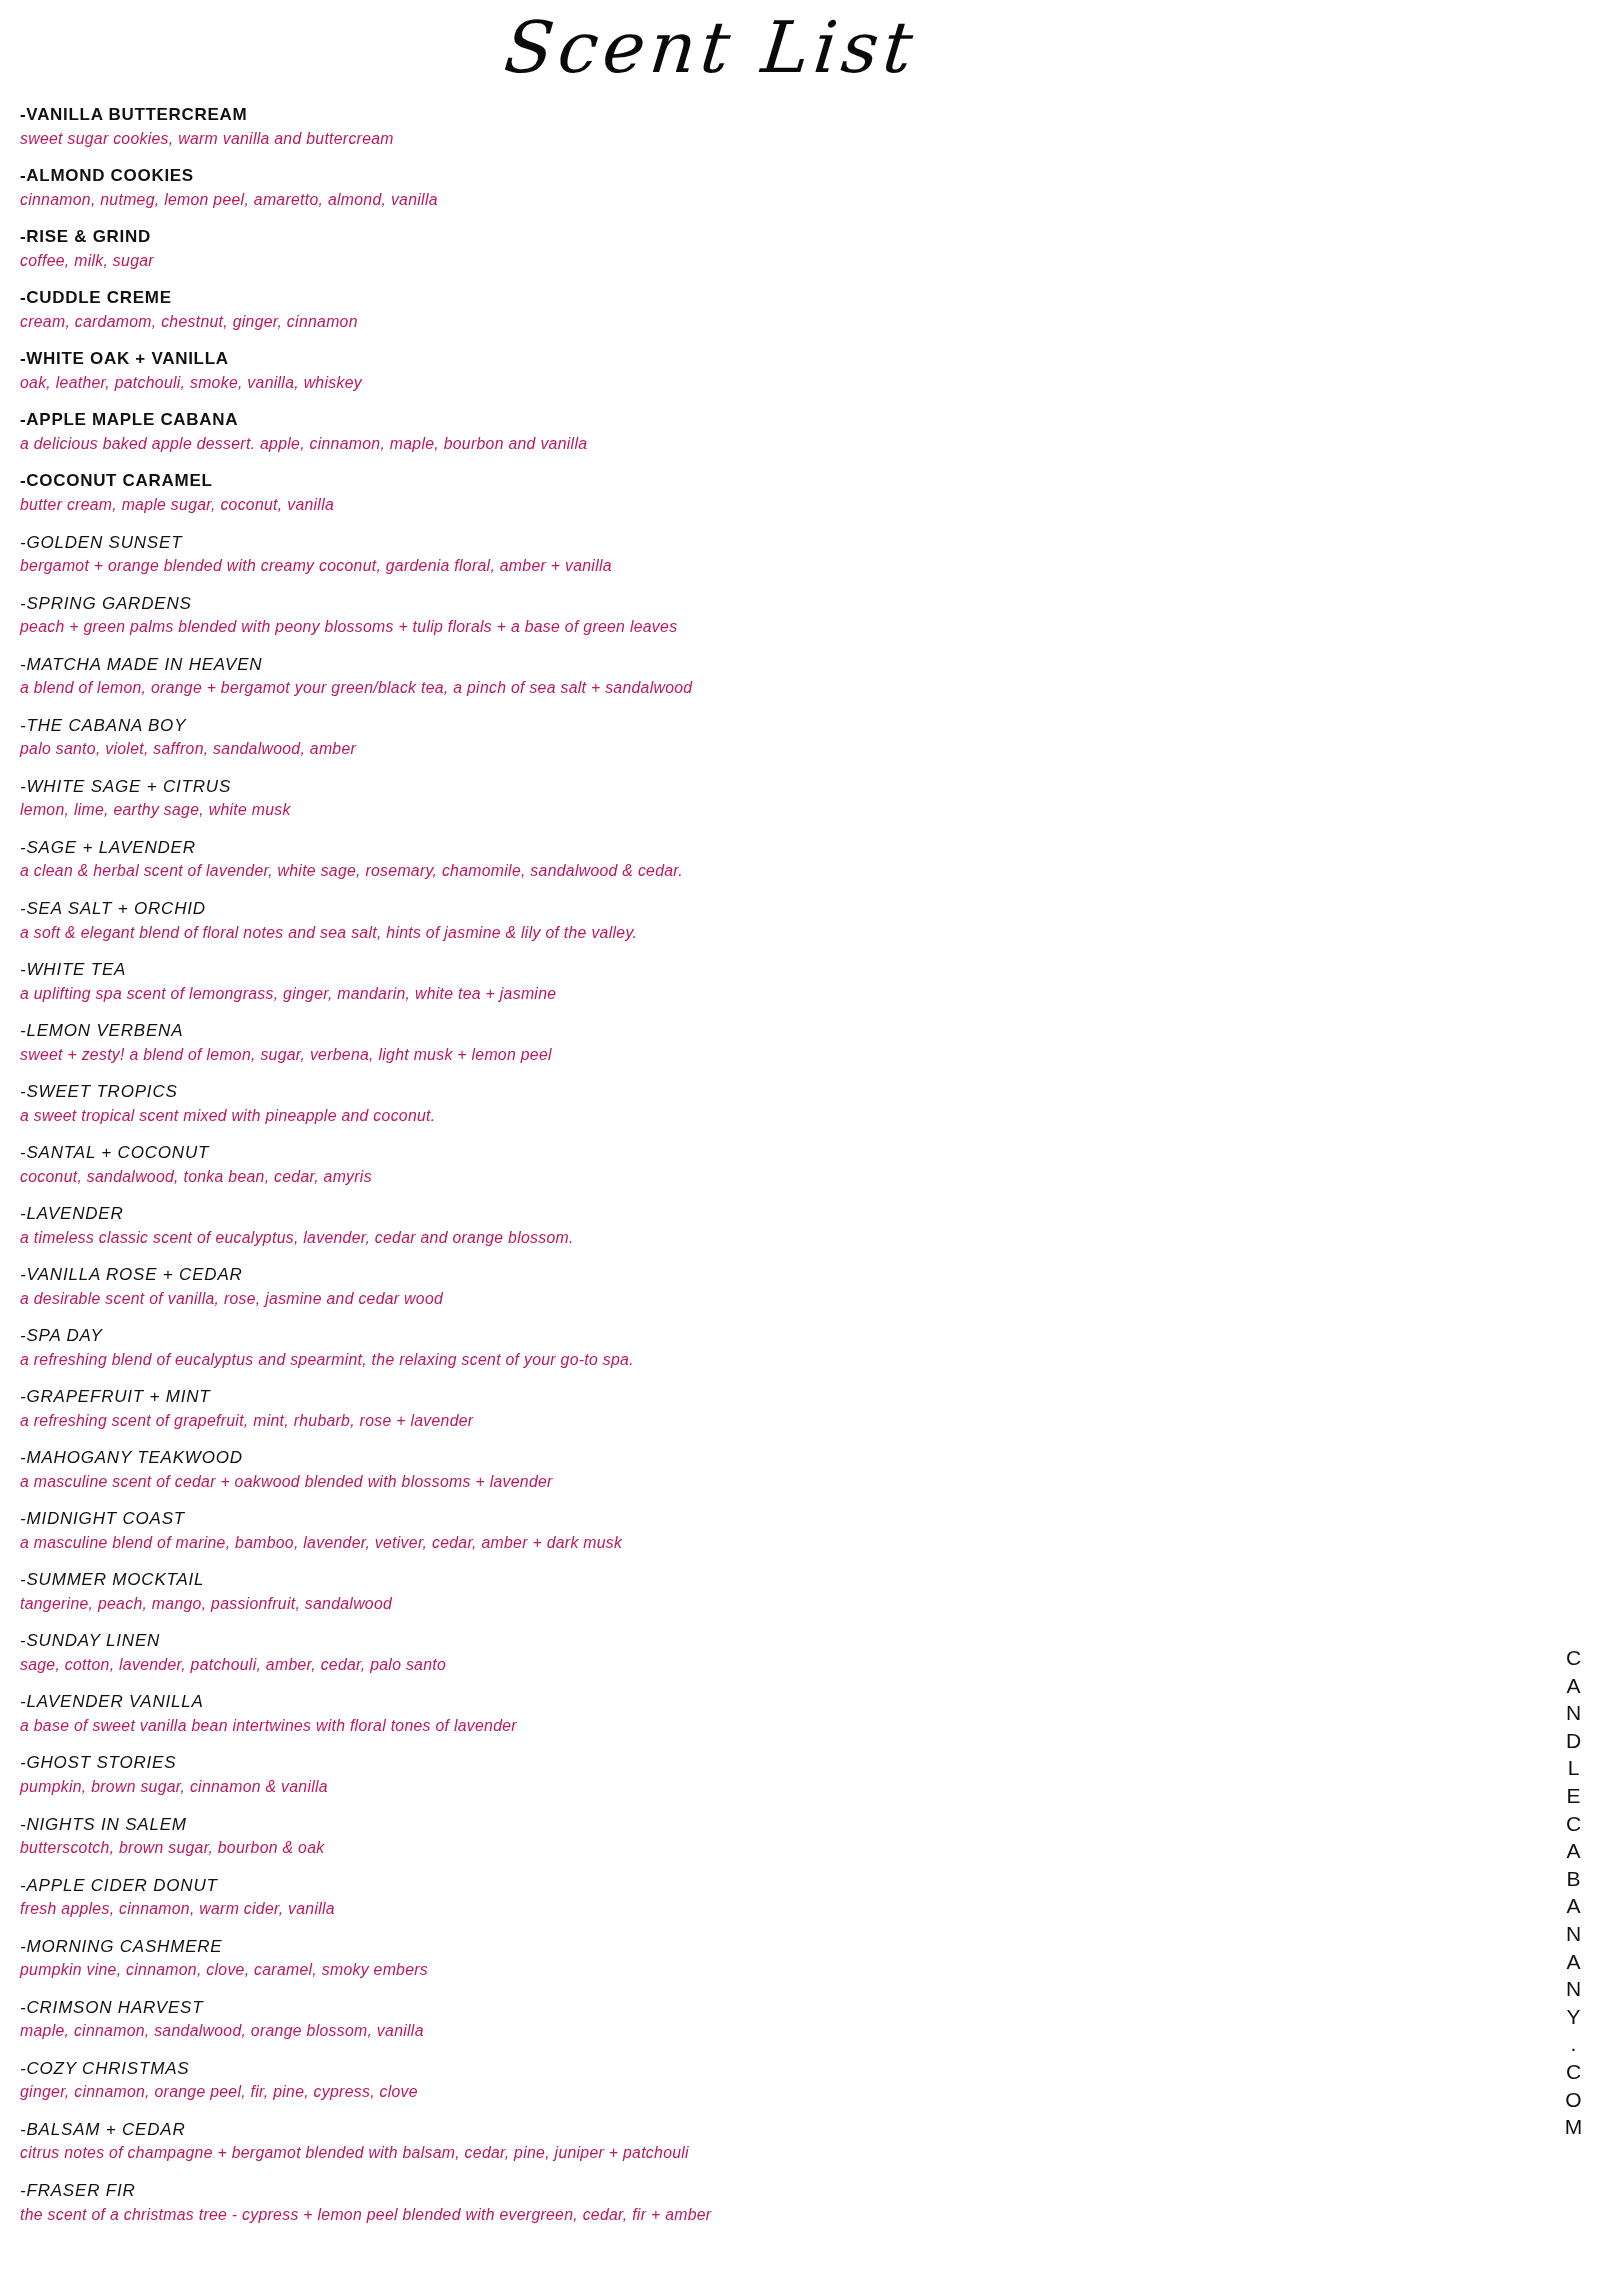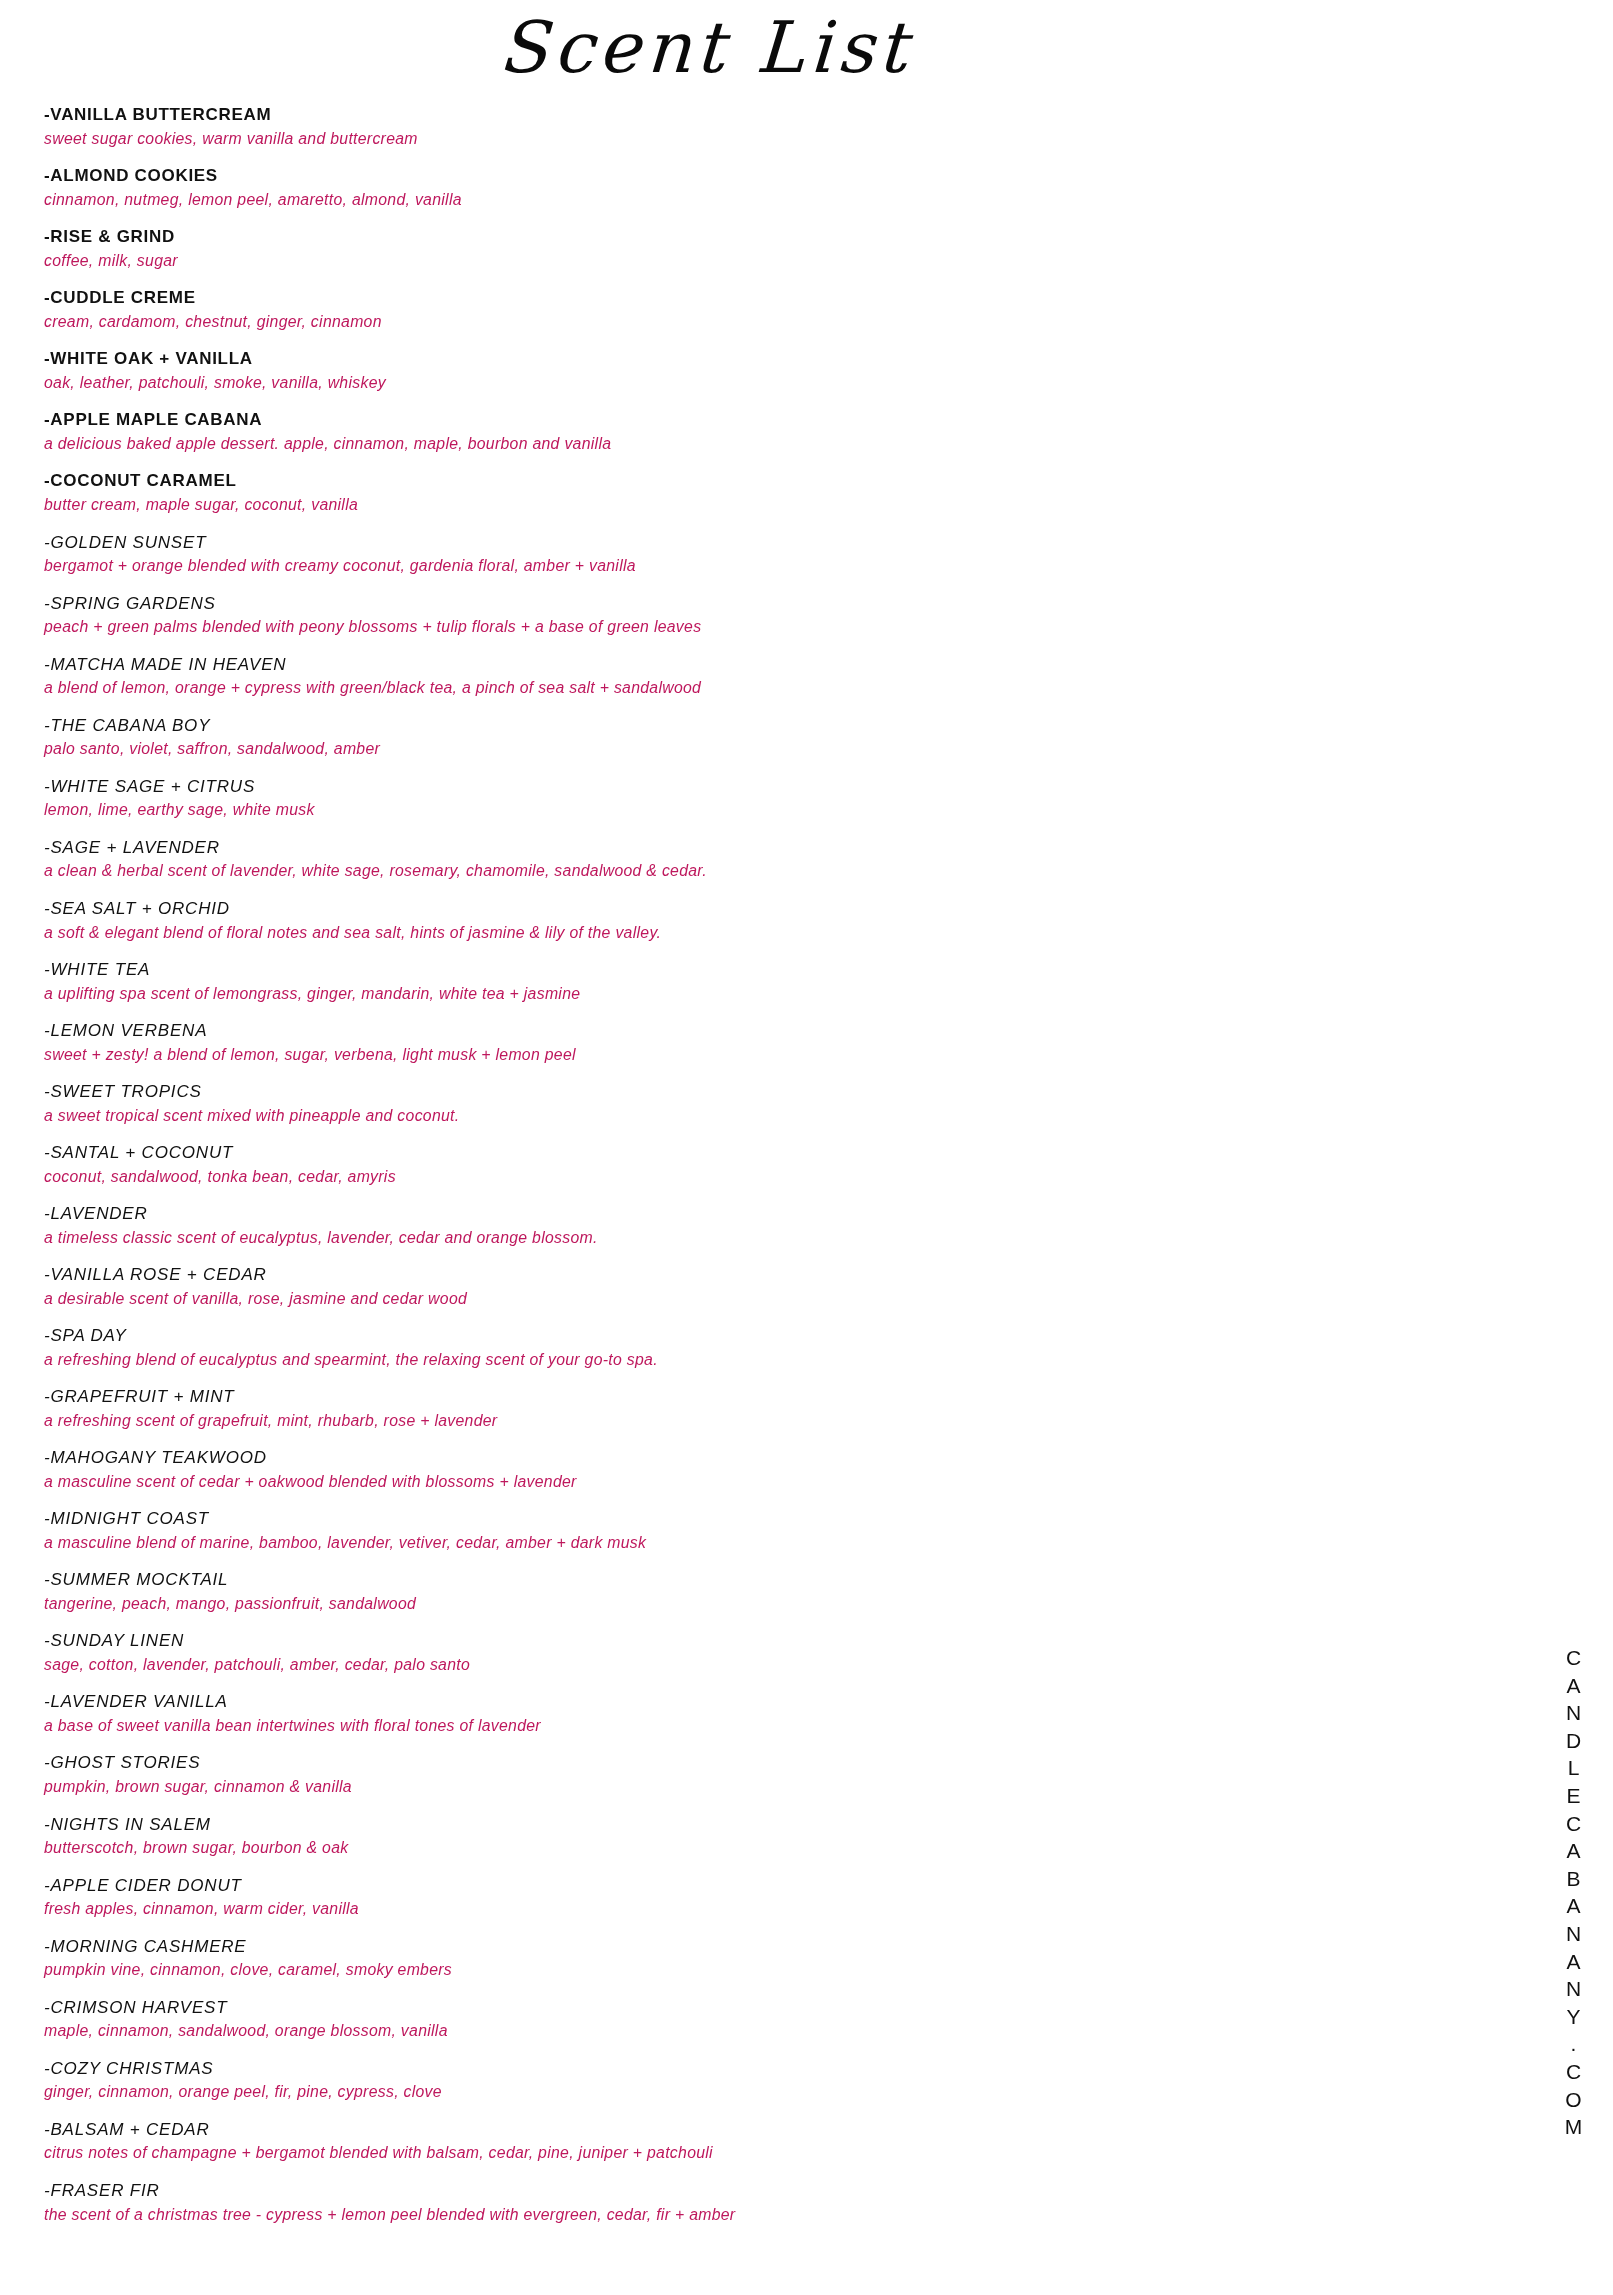--- a/index.html
+++ b/index.html
@@ -46,21 +46,20 @@
   }
 
   
   .list {
     padding-left: 20px;
     padding-right: 216px;
     padding-bottom: 33px;
   }
   .scent {
     margin-bottom: 16px;
-    margin-left: 24px;
   }
   .scent-name {
     font-family: "Liberation Sans", sans-serif;
     font-size: 17px;
     font-weight: 700;
     font-style: normal;
     letter-spacing: 0.7px;
     line-height: 1.35;
     color: #111111;
     white-space: nowrap;
@@ -137,21 +136,21 @@
       <div class="scent italic-name">
         <div class="scent-name">-GOLDEN SUNSET</div>
         <div class="scent-desc">bergamot + orange blended with creamy coconut, gardenia floral, amber + vanilla</div>
       </div>
       <div class="scent italic-name">
         <div class="scent-name">-SPRING GARDENS</div>
         <div class="scent-desc">peach + green palms blended with peony blossoms + tulip florals + a base of green leaves</div>
       </div>
       <div class="scent italic-name">
         <div class="scent-name">-MATCHA MADE IN HEAVEN</div>
-        <div class="scent-desc">a blend of lemon, orange + cypress with green/black tea, a pinch of sea salt + sandalwood</div>
+        <div class="scent-desc">a blend of lemon, orange + bergamot your green/black tea, a pinch of sea salt + sandalwood</div>
       </div>
       <div class="scent italic-name">
         <div class="scent-name">-THE CABANA BOY</div>
         <div class="scent-desc">palo santo, violet, saffron, sandalwood, amber</div>
       </div>
       <div class="scent italic-name">
         <div class="scent-name">-WHITE SAGE + CITRUS</div>
         <div class="scent-desc">lemon, lime, earthy sage, white musk</div>
       </div>
       <div class="scent italic-name">

